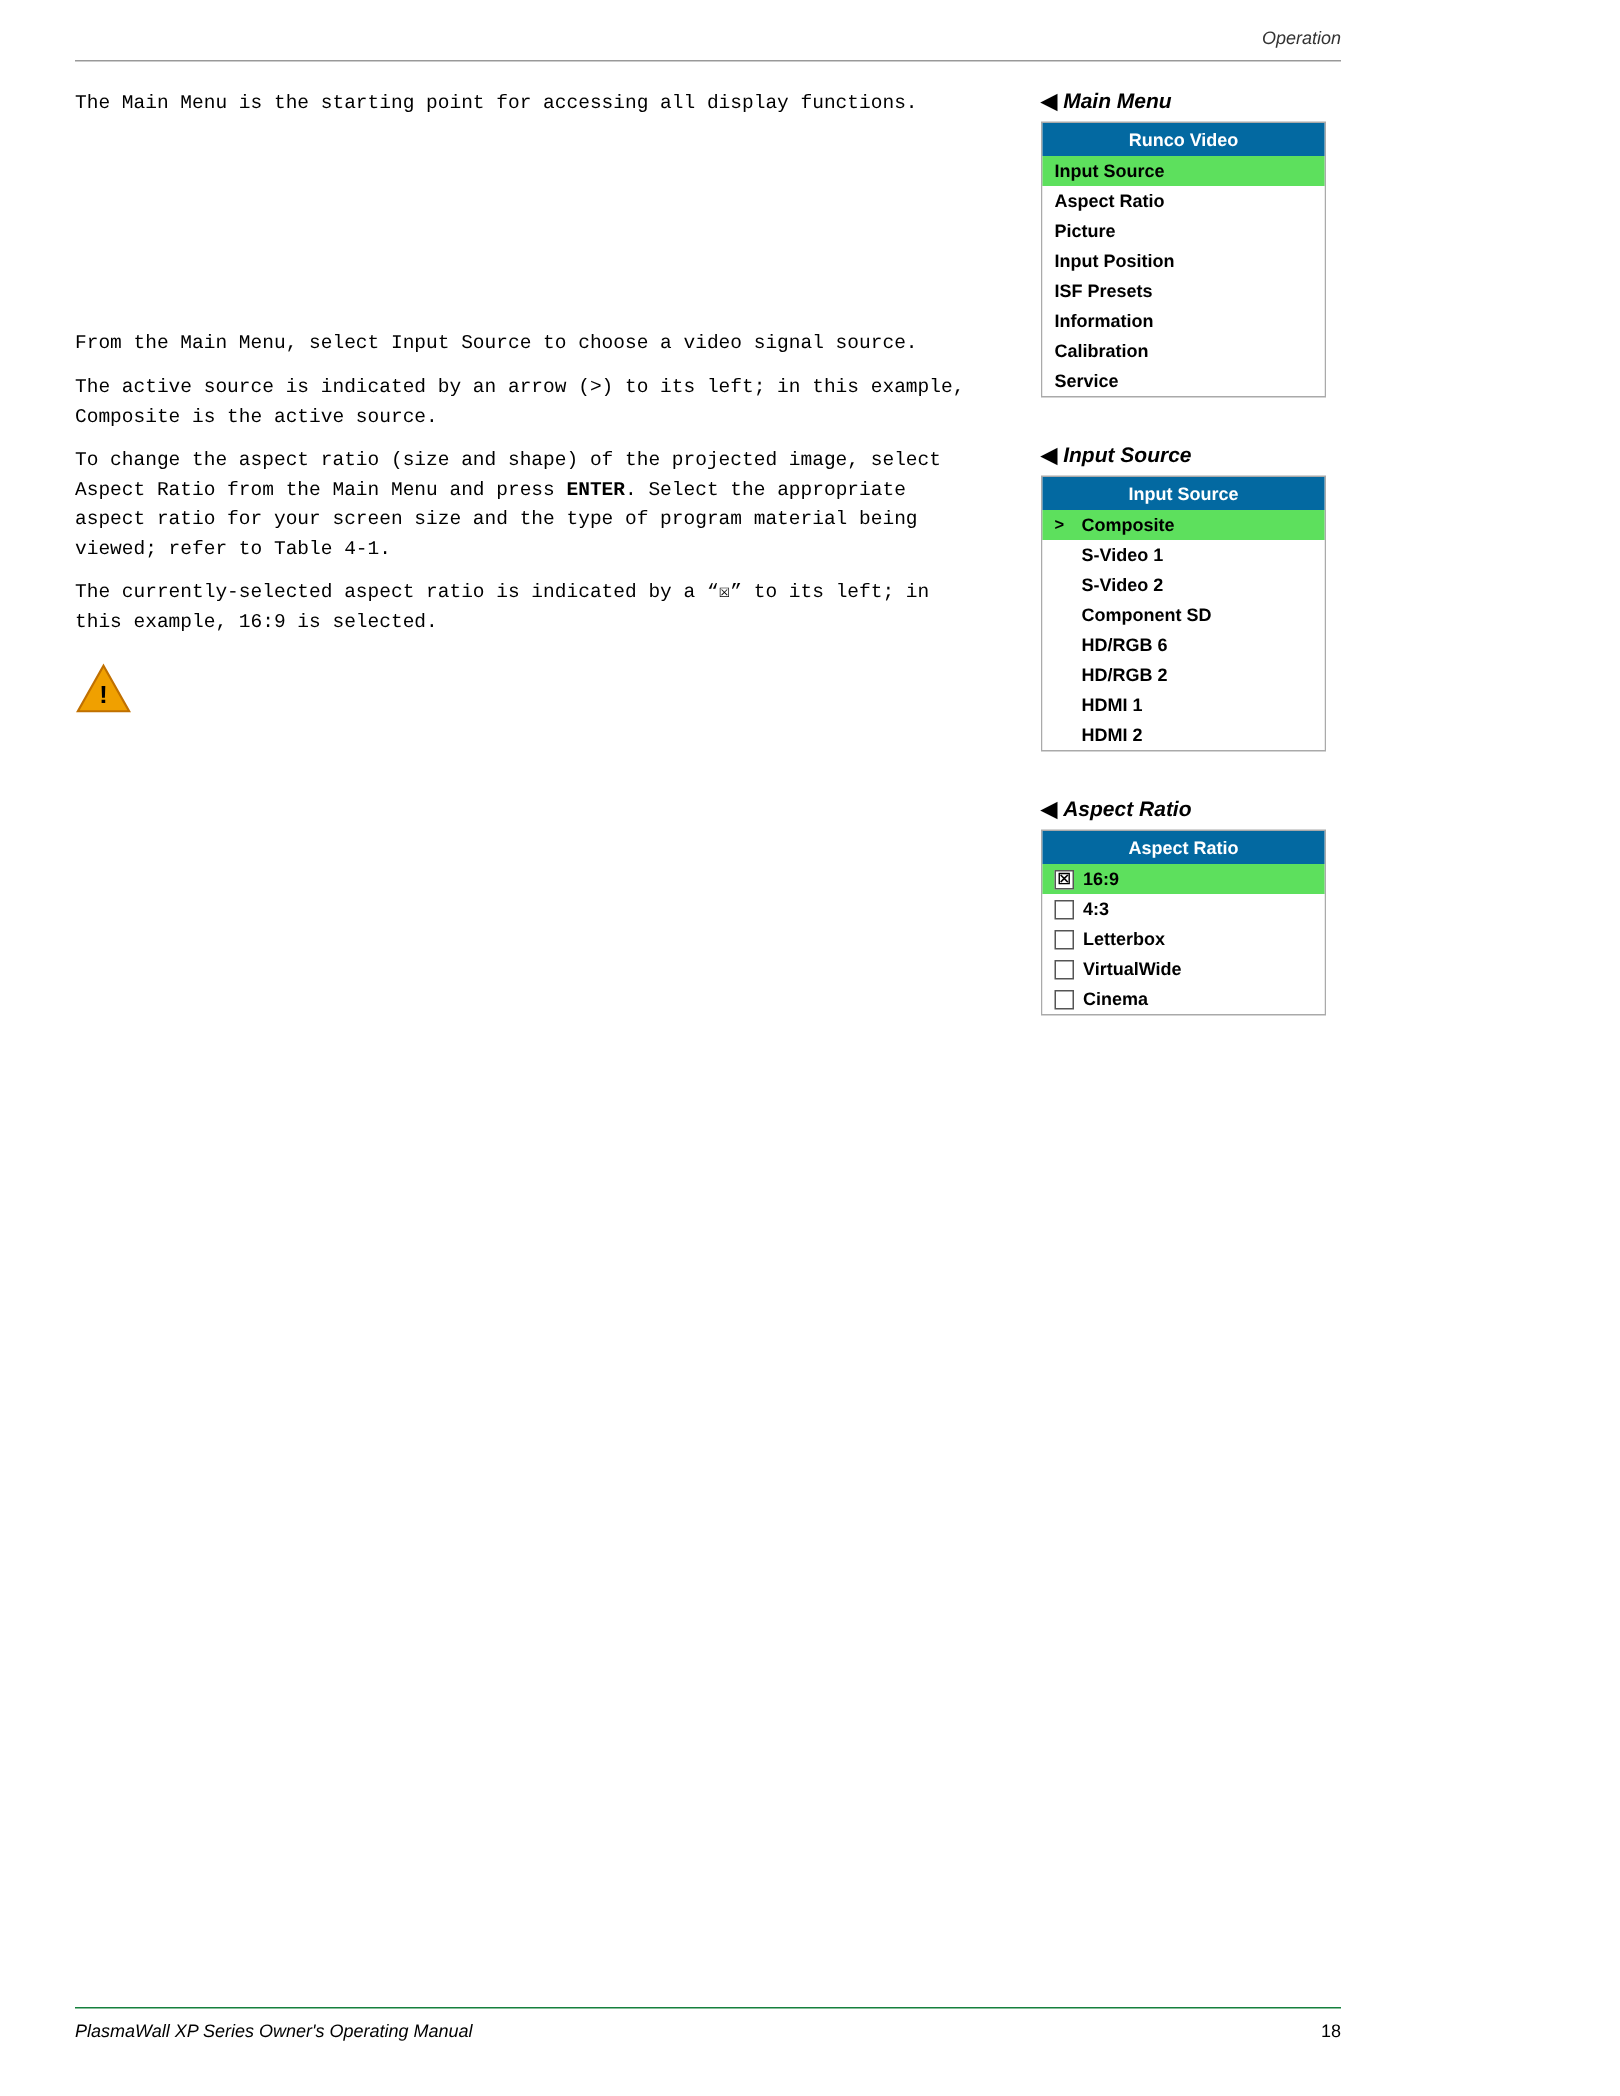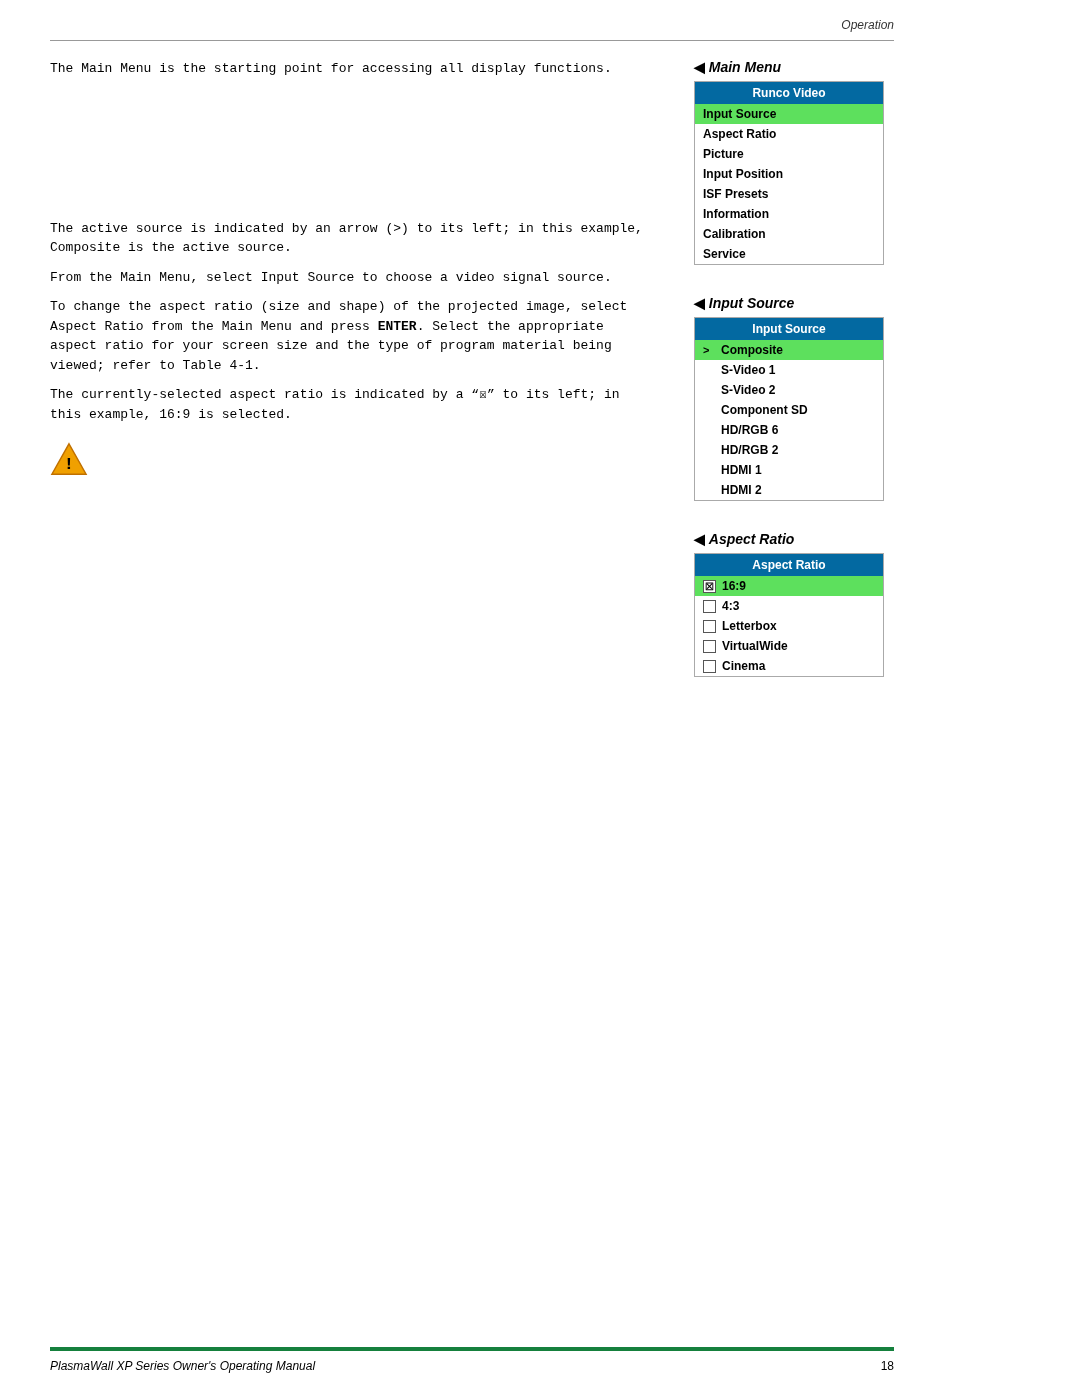--- a/index.html
+++ b/index.html
@@ -130,27 +130,27 @@
       height: 38px;
       flex-shrink: 0;
     }
     .note-text {
       font-style: italic;
       font-size: 12px;
       line-height: 1.5;
     }
     .footer {
       position: absolute;
-      bottom: 24px;
+      bottom: 36px;
       left: 50px;
       right: 50px;
       display: flex;
       justify-content: space-between;
       align-items: center;
-      border-top: 4px solid #15803d;
+      border-top: 1px solid #15803d;
       padding-top: 8px;
     }
     .footer-left {
       font-style: italic;
       font-size: 12px;
     }
     .footer-center {
       font-size: 12px;
     }
   </style>
@@ -160,22 +160,22 @@
 <div class="page">
   <span class="operation-label">Operation</span>
   <div class="top-rule"></div>
 
   <div class="content-area">
 
     <div class="left-col">
       <p>The Main Menu is the starting point for accessing all display functions.</p>
 
       <div class="section-gap">
+        <p>From the Main Menu, select Input Source to choose a video signal source.</p>
         <p>The active source is indicated by an arrow (&gt;) to its left; in this example, Composite is the active source.</p>
-        <p>From the Main Menu, select Input Source to choose a video signal source.</p>
       </div>
 
       <div class="section-gap2">
         <p>To change the aspect ratio (size and shape) of the projected image, select Aspect Ratio from the Main Menu and press <strong>ENTER</strong>. Select the appropriate aspect ratio for your screen size and the type of program material being viewed; refer to Table 4-1.</p>
         <p style="margin-top:10px;">The currently-selected aspect ratio is indicated by a “☒” to its left; in this example, 16:9 is selected.</p>
 
         <div class="note-area">
 
           <svg class="note-icon" viewBox="0 0 40 40" xmlns="http://www.w3.org/2000/svg">
             <polygon points="20,4 38,36 2,36" fill="#f0a000" stroke="#c07000" stroke-width="1.5"></polygon>

